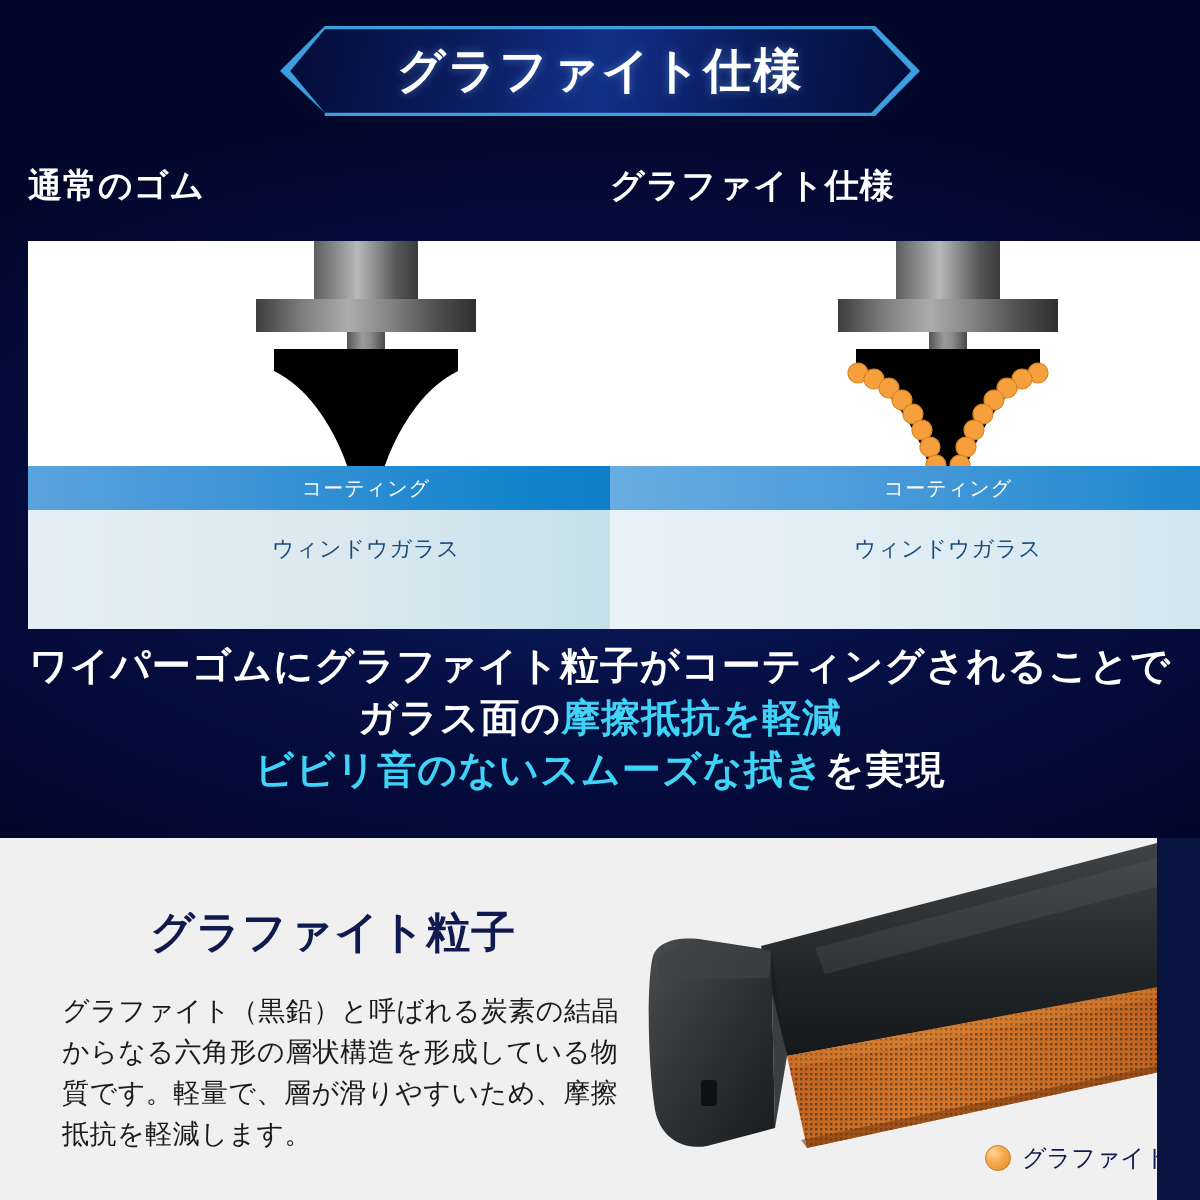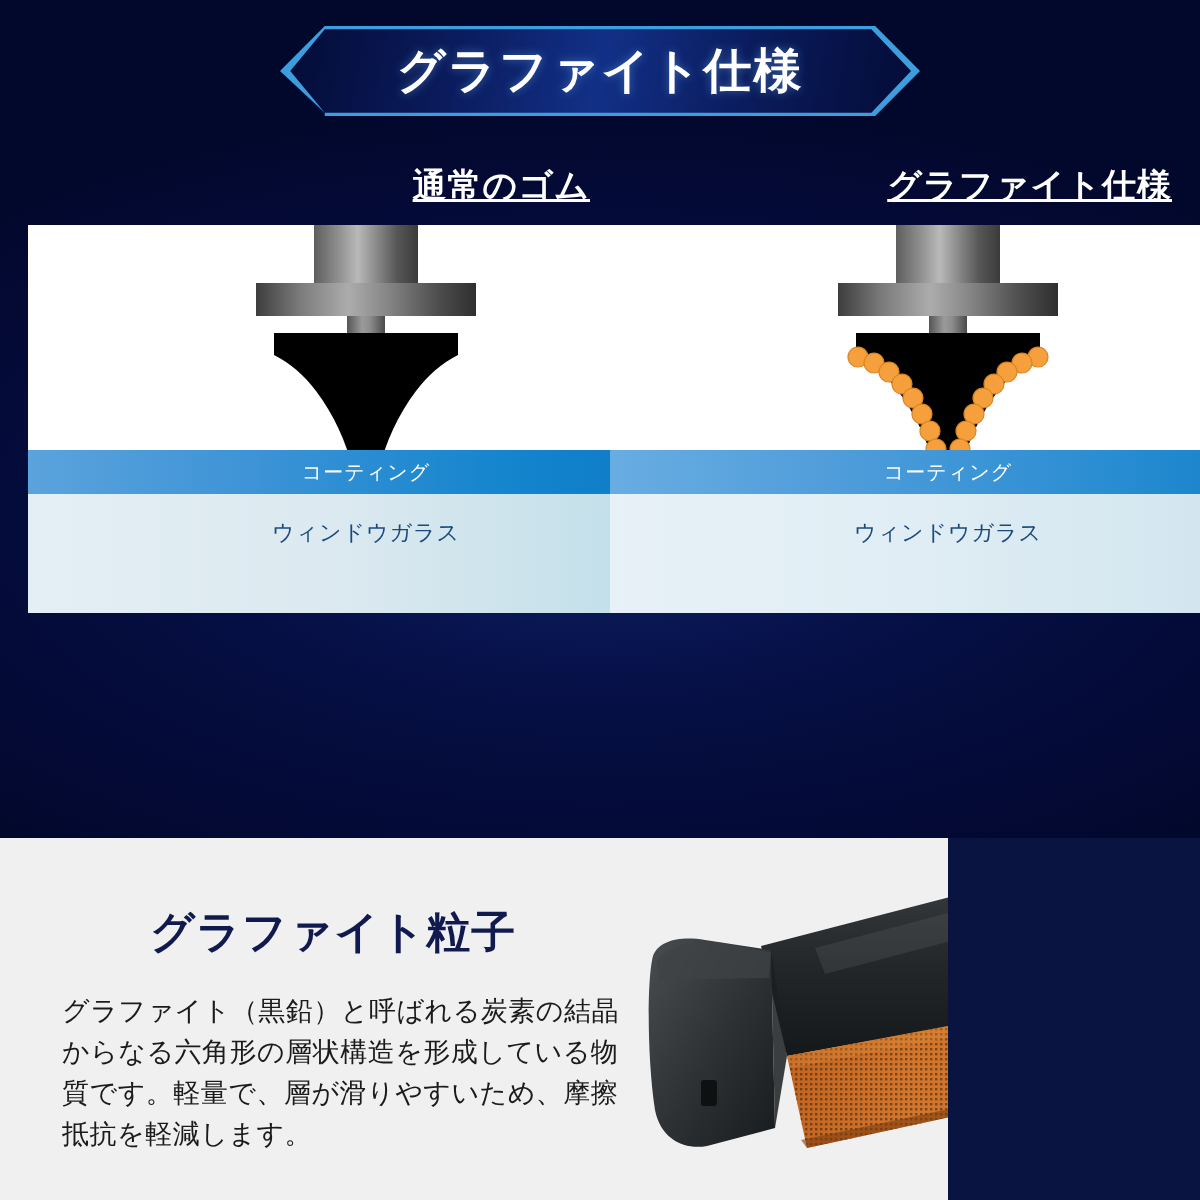--- a/index.html
+++ b/index.html
@@ -36,28 +36,28 @@
   }
   .banner-title {
     position:absolute; inset:0; display:flex; align-items:center; justify-content:center;
     color:#ffffff; font-size:48px; font-weight:bold; letter-spacing:2px;
     text-shadow:0 0 10px rgba(120,190,255,.45);
   }
 
   
   .panel-head {
     position:absolute; color:#ffffff; font-size:34px; font-weight:bold;
-    letter-spacing:1px; text-align:right;text-decoration:underline;
+    letter-spacing:1px; text-align:left;
   }
   .panel-head.left  { left:28px;  top:163px; width:562px; }
   .panel-head.right { left:610px; top:163px; width:562px; }
 
   
   .card {
-    position:absolute; top:225px; width:676px; height:388px;
+    position:absolute; top:241px; width:676px; height:388px;
     background:#ffffff; overflow:hidden;
   }
   .card.left  { left:28px; }
   .card.right { left:610px; }
 
   
   .layer-coating {
     position:absolute; left:0; bottom:119px; width:100%; height:44px;
     display:flex; align-items:center; justify-content:center;
     color:#ffffff; font-size:20px; letter-spacing:1px;
@@ -107,21 +107,21 @@
   
   .summary {
     position:absolute; left:0; top:640px; width:1200px;
     text-align:center; color:#ffffff;
   }
   .summary div { font-size:39px; font-weight:bold; line-height:52px; letter-spacing:1px; }
   .hl { color:#3fd3f7; }
 
   
   .bottom-section {
-    position:absolute; left:0; top:838px; width:948px; height:362px;
+    position:absolute; left:0; top:838px; width:1157px; height:362px;
     background:#f0f0f0; overflow:hidden;
   }
   .bottom-title {
     position:absolute; left:150px; top:65px;
     font-size:44px; font-weight:bold; color:#111a4e; letter-spacing:1px;
   }
   .bottom-body {
     position:absolute; left:62px; top:130px; width:575px;
     font-size:27px; line-height:41px; color:#1b1b1b; letter-spacing:.5px;margin-top:23px;
   }
@@ -213,20 +213,29 @@
           </g>
         </svg>
       </div>
 
       <div class="badge-blue">摩擦抵抗が少ない</div>
 
       <div class="layer-coating">コーティング</div>
       <div class="layer-glass">ウィンドウガラス</div>
     </div>
 
+    <div class="summary">
+      <div>ワイパーゴムにグラファイト粒子がコーティングされることで</div>
+      <div>
+        <span>ガラス面の</span><span class="hl">摩擦抵抗を軽減</span>
+      </div>
+      <div>
+        <span class="hl">ビビリ音のない</span><span class="hl">スムーズな拭き</span><span>を実現</span>
+      </div>
+    </div>
   </div>
 
   <div class="bottom-section">
 
     <div class="bottom-title">グラファイト粒子</div>
     <div class="bottom-body">グラファイト（黒鉛）と呼ばれる炭素の結晶からなる六角形の層状構造を形成している物質です。軽量で、層が滑りやすいため、摩擦抵抗を軽減します。</div>
 
     <svg class="photo" viewBox="0 0 640 372">
       <defs>
         <linearGradient id="rubBody" x1="0" y1="0" x2="0" y2="1">

